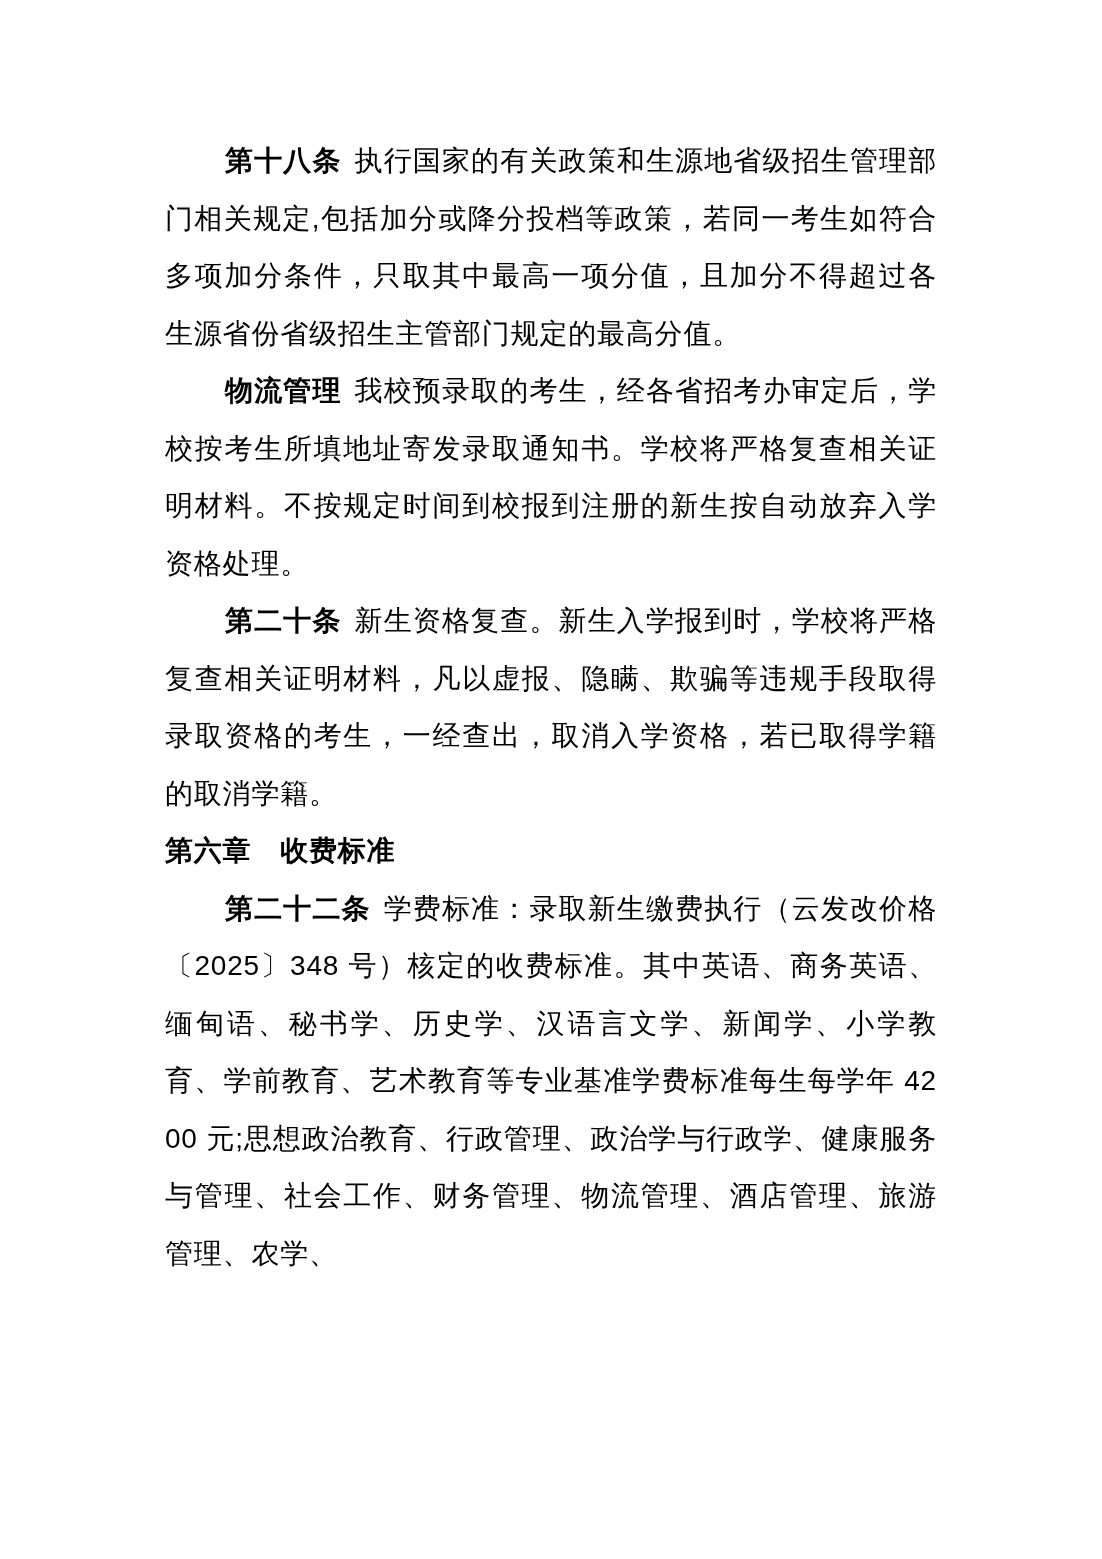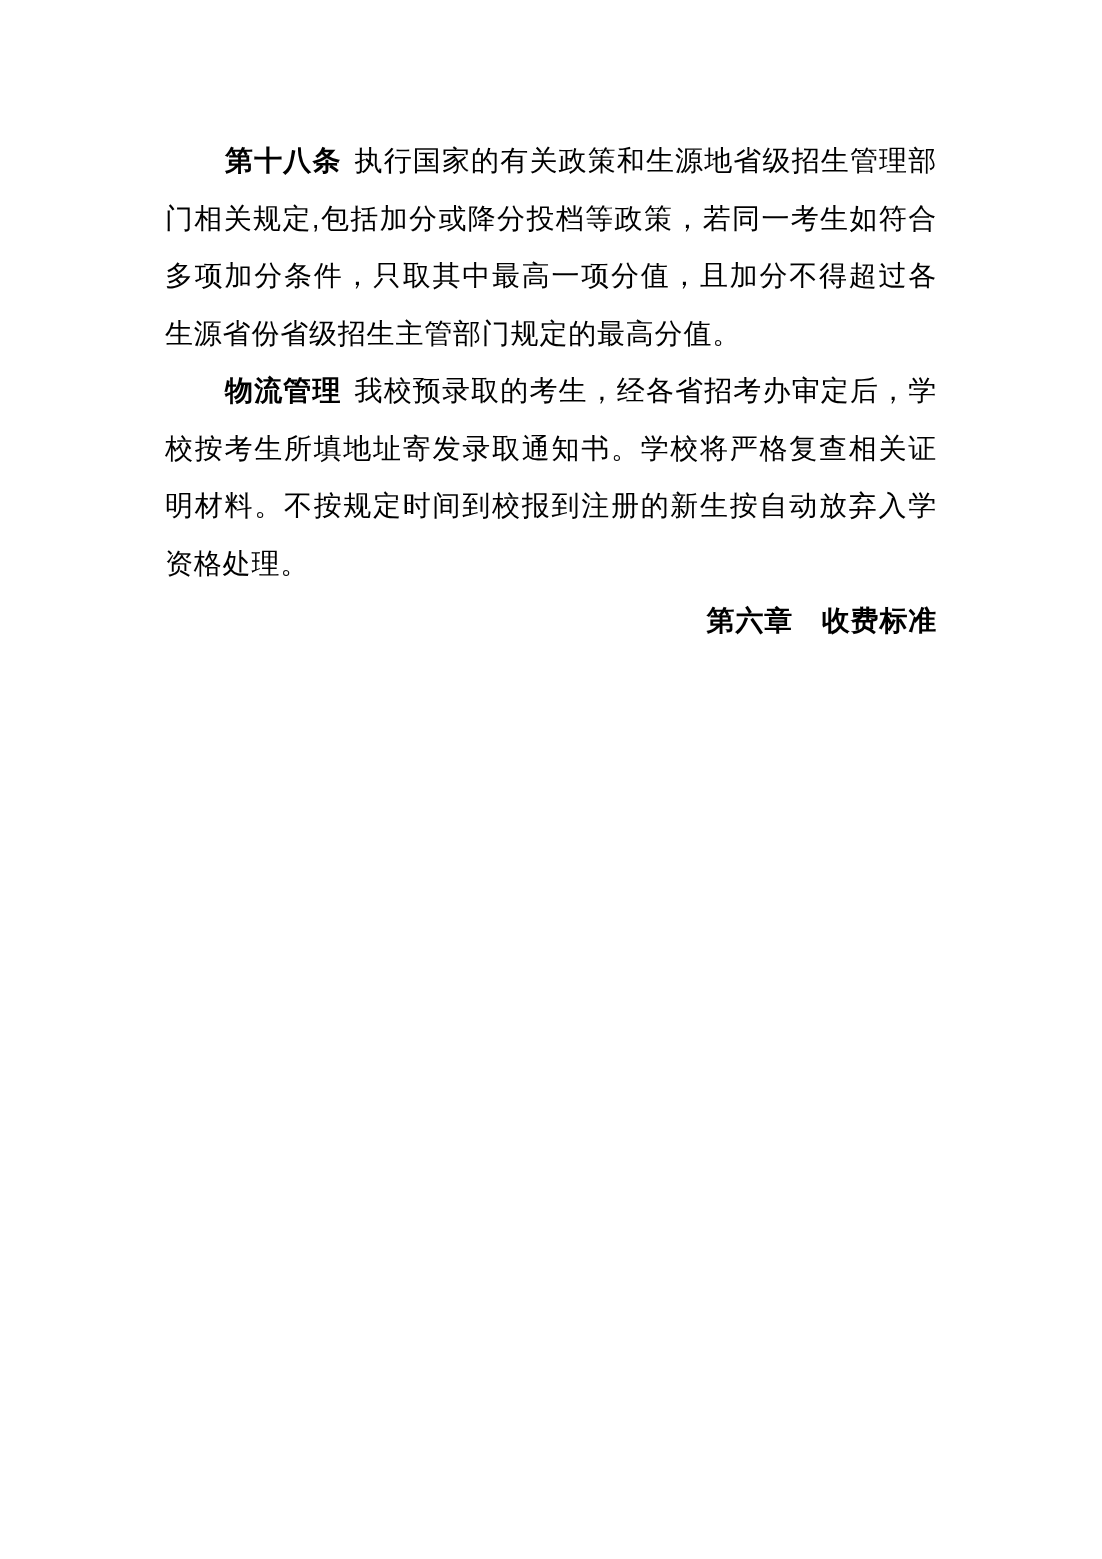--- a/index.html
+++ b/index.html
@@ -31,31 +31,33 @@
   .article-label {
     font-weight: bold;
     margin-right: 13px;
   }
   .chapter-heading {
     margin: 0;
     font-size: 28px;
     line-height: 57.5px;
     letter-spacing: 0.8px;
     font-weight: bold;
-    text-align: right;
+    text-align: left;
     text-indent: 0;
   }
 </style>
 </head>
 <body>
 
 <div class="page">
 
   <p class="para"><span class="article-label">第十八条</span><span>执行国家的有关政策和生源地省级招生管理部门相关规定,包括加分或降分投档等政策，若同一考生如符合多项加分条件，只取其中最高一项分值，且加分不得超过各生源省份省级招生主管部门规定的最高分值。</span></p>
 
   <p class="para"><span class="article-label">物流管理</span><span>我校预录取的考生，经各省招考办审定后，学校按考生所填地址寄发录取通知书。学校将严格复查相关证明材料。不按规定时间到校报到注册的新生按自动放弃入学资格处理。</span></p>
 
+  <p class="para"><span class="article-label">第二十条</span><span>新生资格复查。新生入学报到时，学校将严格复查相关证明材料，凡以虚报、隐瞒、欺骗等违规手段取得录取资格的考生，一经查出，取消入学资格，若已取得学籍的取消学籍。</span></p>
 
 
   <h2 class="chapter-heading">第六章　收费标准</h2>
 
+  <p class="para"><span class="article-label">第二十二条</span><span>学费标准：录取新生缴费执行（云发改价格〔2025〕348 号）核定的收费标准。其中英语、商务英语、缅甸语、秘书学、历史学、汉语言文学、新闻学、小学教育、学前教育、艺术教育等专业基准学费标准每生每学年 4200 元;思想政治教育、行政管理、政治学与行政学、健康服务与管理、社会工作、财务管理、物流管理、酒店管理、旅游管理、农学、</span></p>
 
 </div>
 
 </body></html>

